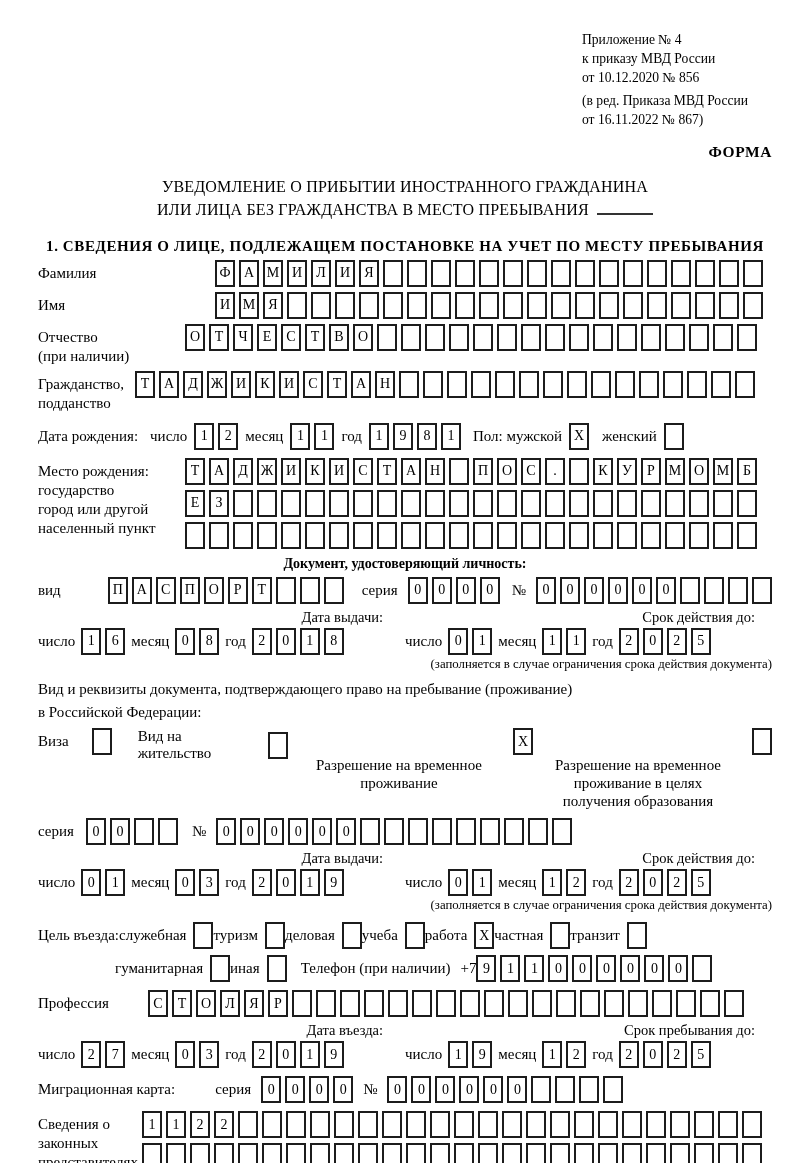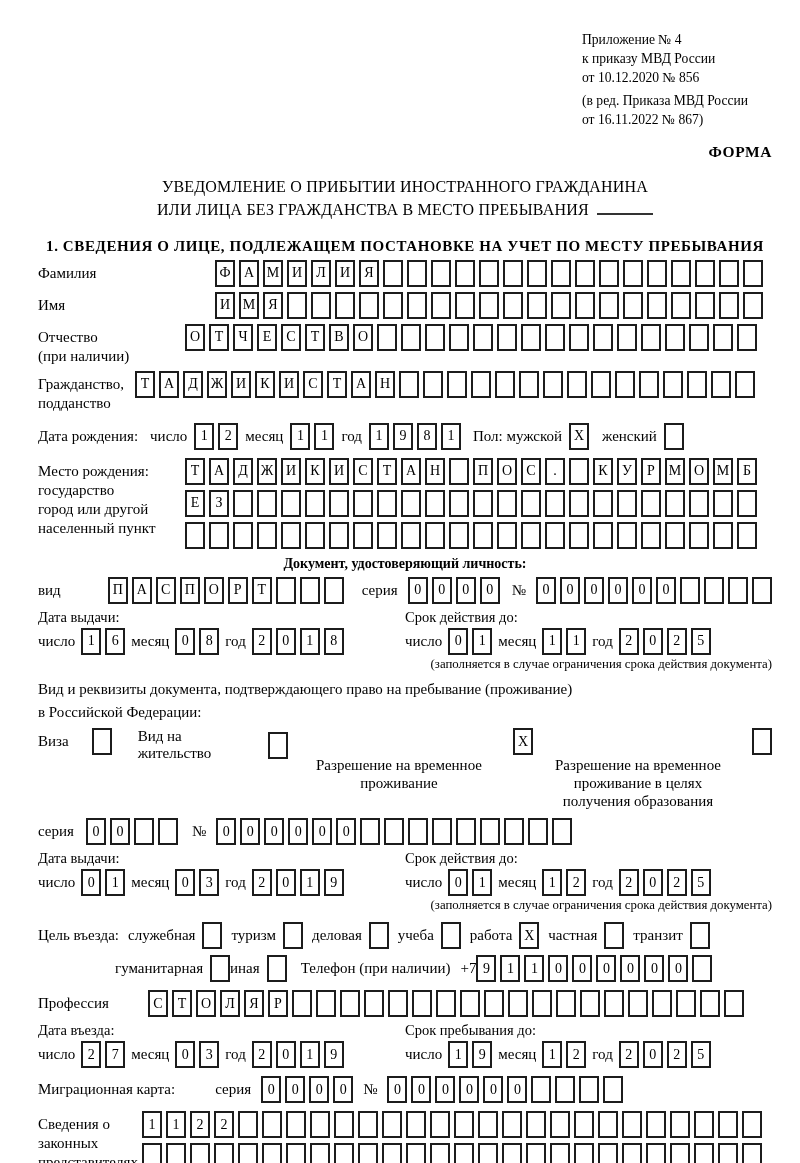--- a/index.html
+++ b/index.html
@@ -30,35 +30,35 @@
   .stack { display: flex; flex-direction: column; gap: 5px; }
   .inl { display: flex; align-items: center; gap: 7px; }
   .pair { display: inline-flex; align-items: center; gap: 7px; justify-content: center; }
 
   
   .dochead { text-align: center; font-weight: bold; font-size: 14px; margin-top: 7px; }
 
   
   .dates { display: flex; margin-top: 5px; }
   .dcol { width: 50%; }
-  .dhead { text-align: left; width: 345px; font-size: 14.5px; }
+  .dhead { text-align: right; width: 345px; font-size: 14.5px; }
   .dcol.right .dhead { width: 350px; }
   .dfields { display: flex; align-items: center; gap: 6px; margin-top: 2px; }
   .dnote { text-align: right; font-size: 12.8px; margin-top: 2px; }
 
   
   .introl { margin-top: 6px; line-height: 1.55; }
   .resopts { display: flex; align-items: flex-start; margin-top: 4px; }
   .opt { display: flex; align-items: flex-start; gap: 23px; justify-content: space-between; }
   .optlabel { line-height: 18px; padding-top: 4px; margin-top: 24px; }
   .optlabel.c { text-align: center; }
   .ow175 { width: 182px; }
   .ml26 { margin-left: 26px; } .ml20 { margin-left: 20px; } .ml14 { margin-left: 14px; }
 
-  .purpose1 { display: flex; align-items: center; gap: 9px; margin-top: 9px; flex-wrap: nowrap; }
+  .purpose1 { display: flex; align-items: center; margin-top: 9px; flex-wrap: nowrap; }
   .purpose2 { display: flex; align-items: center; margin-top: 6px; padding-left: 77px; }
   .phonegap { margin-left: 14px; }
   .mt8 { margin-top: 8px; } .mt10 { margin-top: 10px; }
 </style>
 </head>
 <body>
 
 <div class="page">
 
   <div class="annex">

